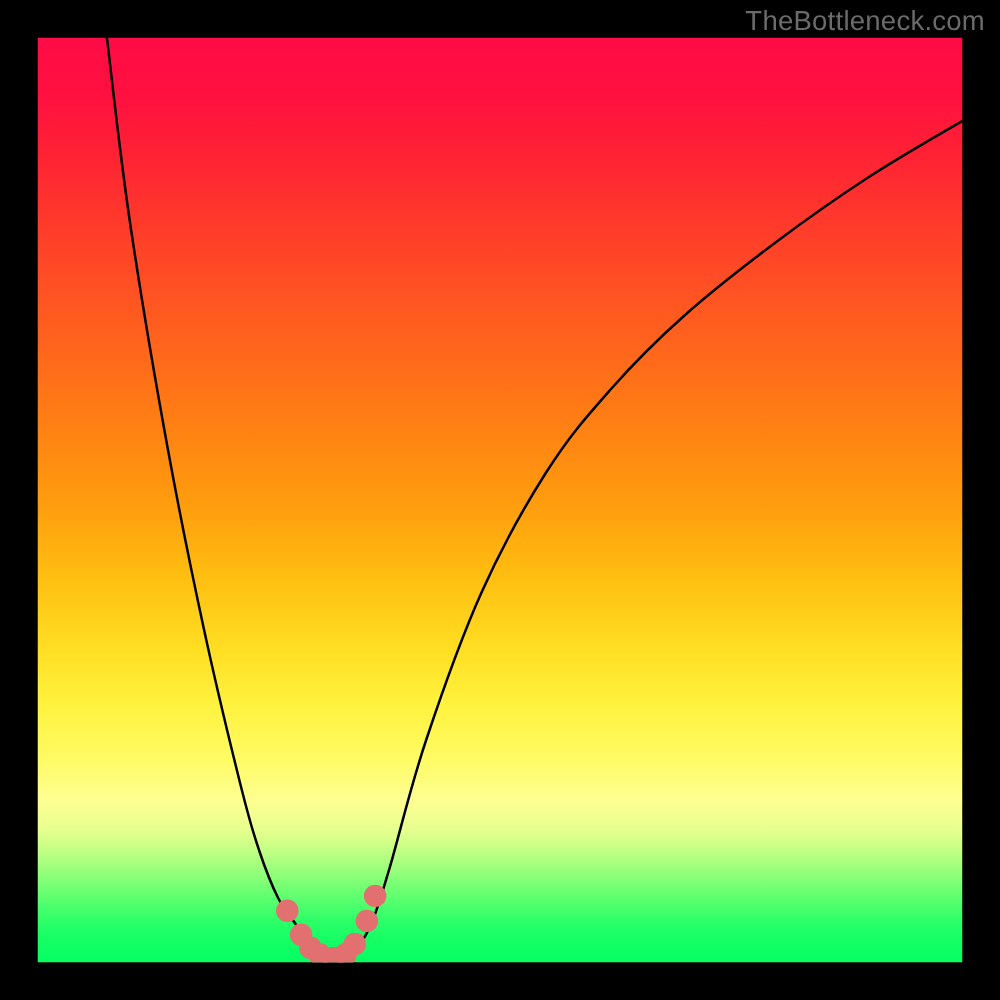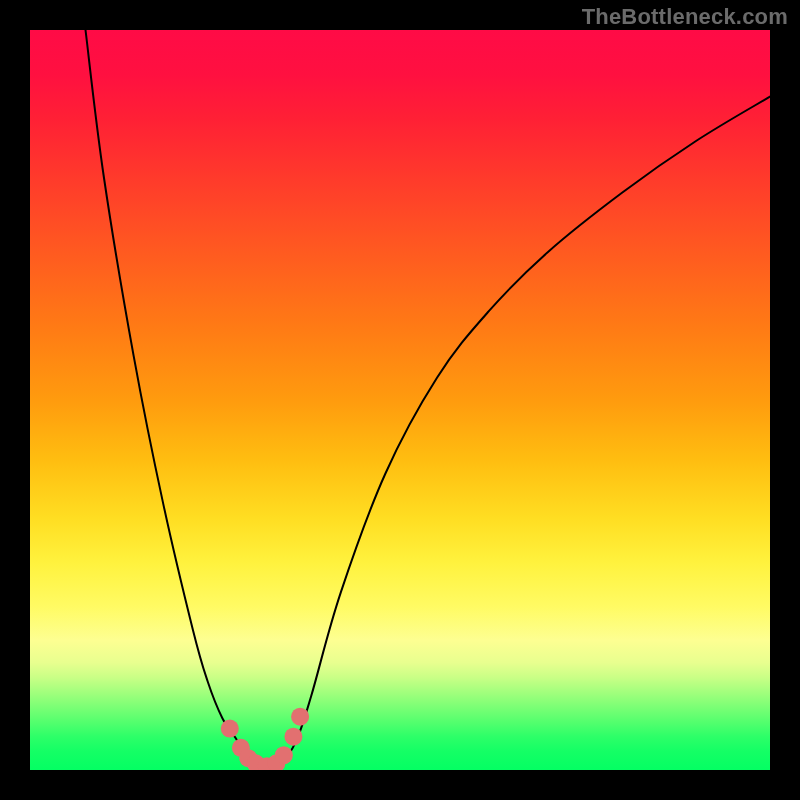--- a/index.html
+++ b/index.html
@@ -64,21 +64,21 @@
     width: 740px;
     height: 740px;
     overflow: visible;
   }
   .watermark {
     position: absolute;
     top: 4px;
     right: 12px;
     color: #6b6b6b;
     font-size: 22px;
-    font-weight: 700;
+    font-weight: 400;
     letter-spacing: 0.2px;
   }
 </style>
 </head>
 <body>
 
 <div class="frame">
   <div class="plot">
     <div class="gradient"></div>
     <svg class="curve-svg" id="curve-svg" viewBox="0 0 740 740" preserveAspectRatio="none">

